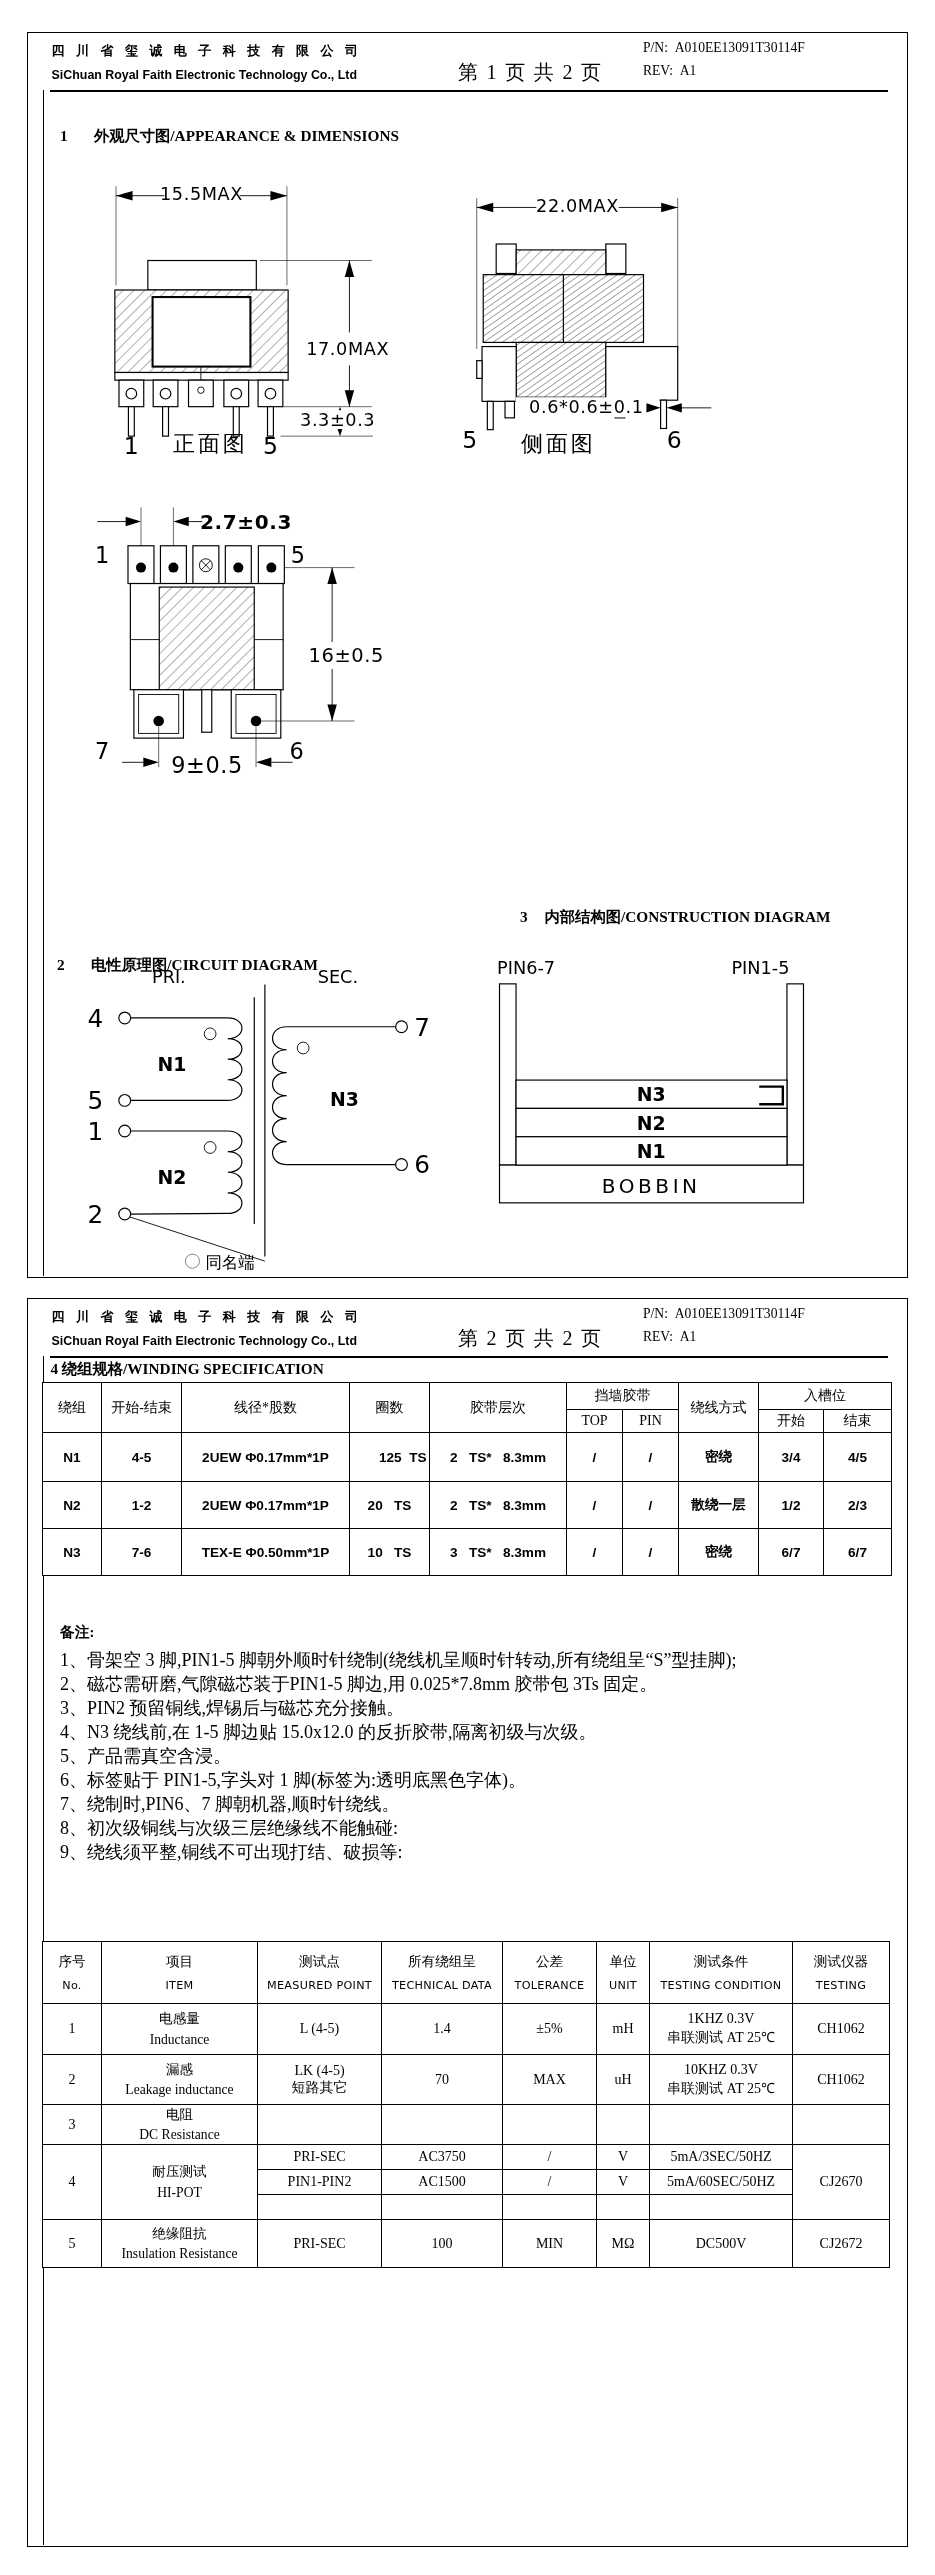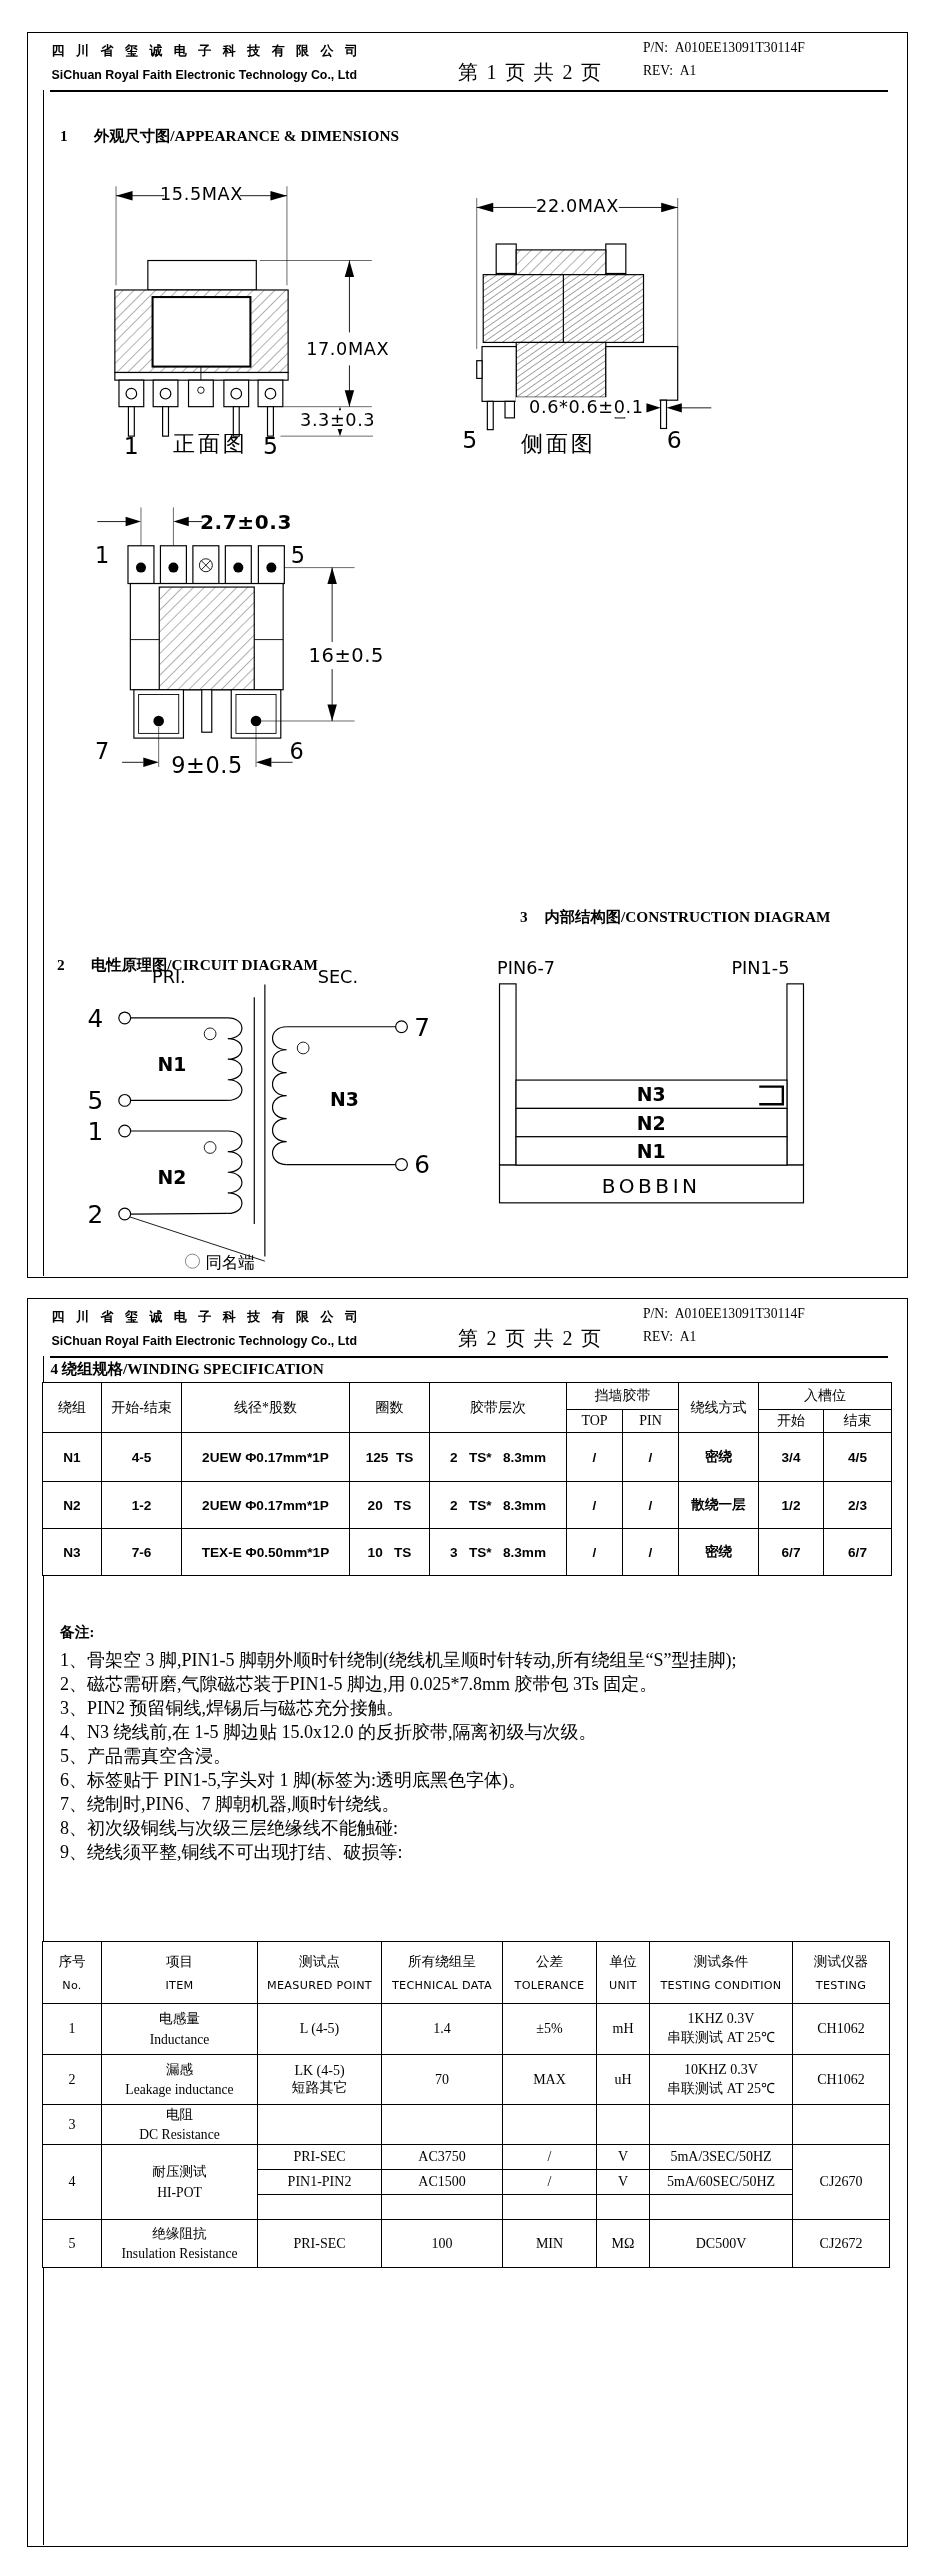--- a/index.html
+++ b/index.html
@@ -342,21 +342,21 @@
         <th>PIN</th>
         <th>开始</th>
         <th>结束</th>
       </tr>
     </thead>
     <tbody>
           <tr style="height: 49px;">
             <td style="white-space: pre;">N1</td>
             <td style="white-space: pre;">4-5</td>
             <td style="white-space: pre;">2UEW Φ0.17mm*1P</td>
-            <td style="white-space: pre;">125  TS</td>
+            <td style="white-space: pre; text-align: right;">125  TS</td>
             <td style="white-space: pre;">2   TS*   8.3mm</td>
             <td style="white-space: pre;">/</td>
             <td style="white-space: pre;">/</td>
             <td style="white-space: pre;">密绕</td>
             <td style="white-space: pre;">3/4</td>
             <td style="white-space: pre;">4/5</td>
           </tr>
           <tr style="height: 47px;">
             <td style="white-space: pre;">N2</td>
             <td style="white-space: pre;">1-2</td>

